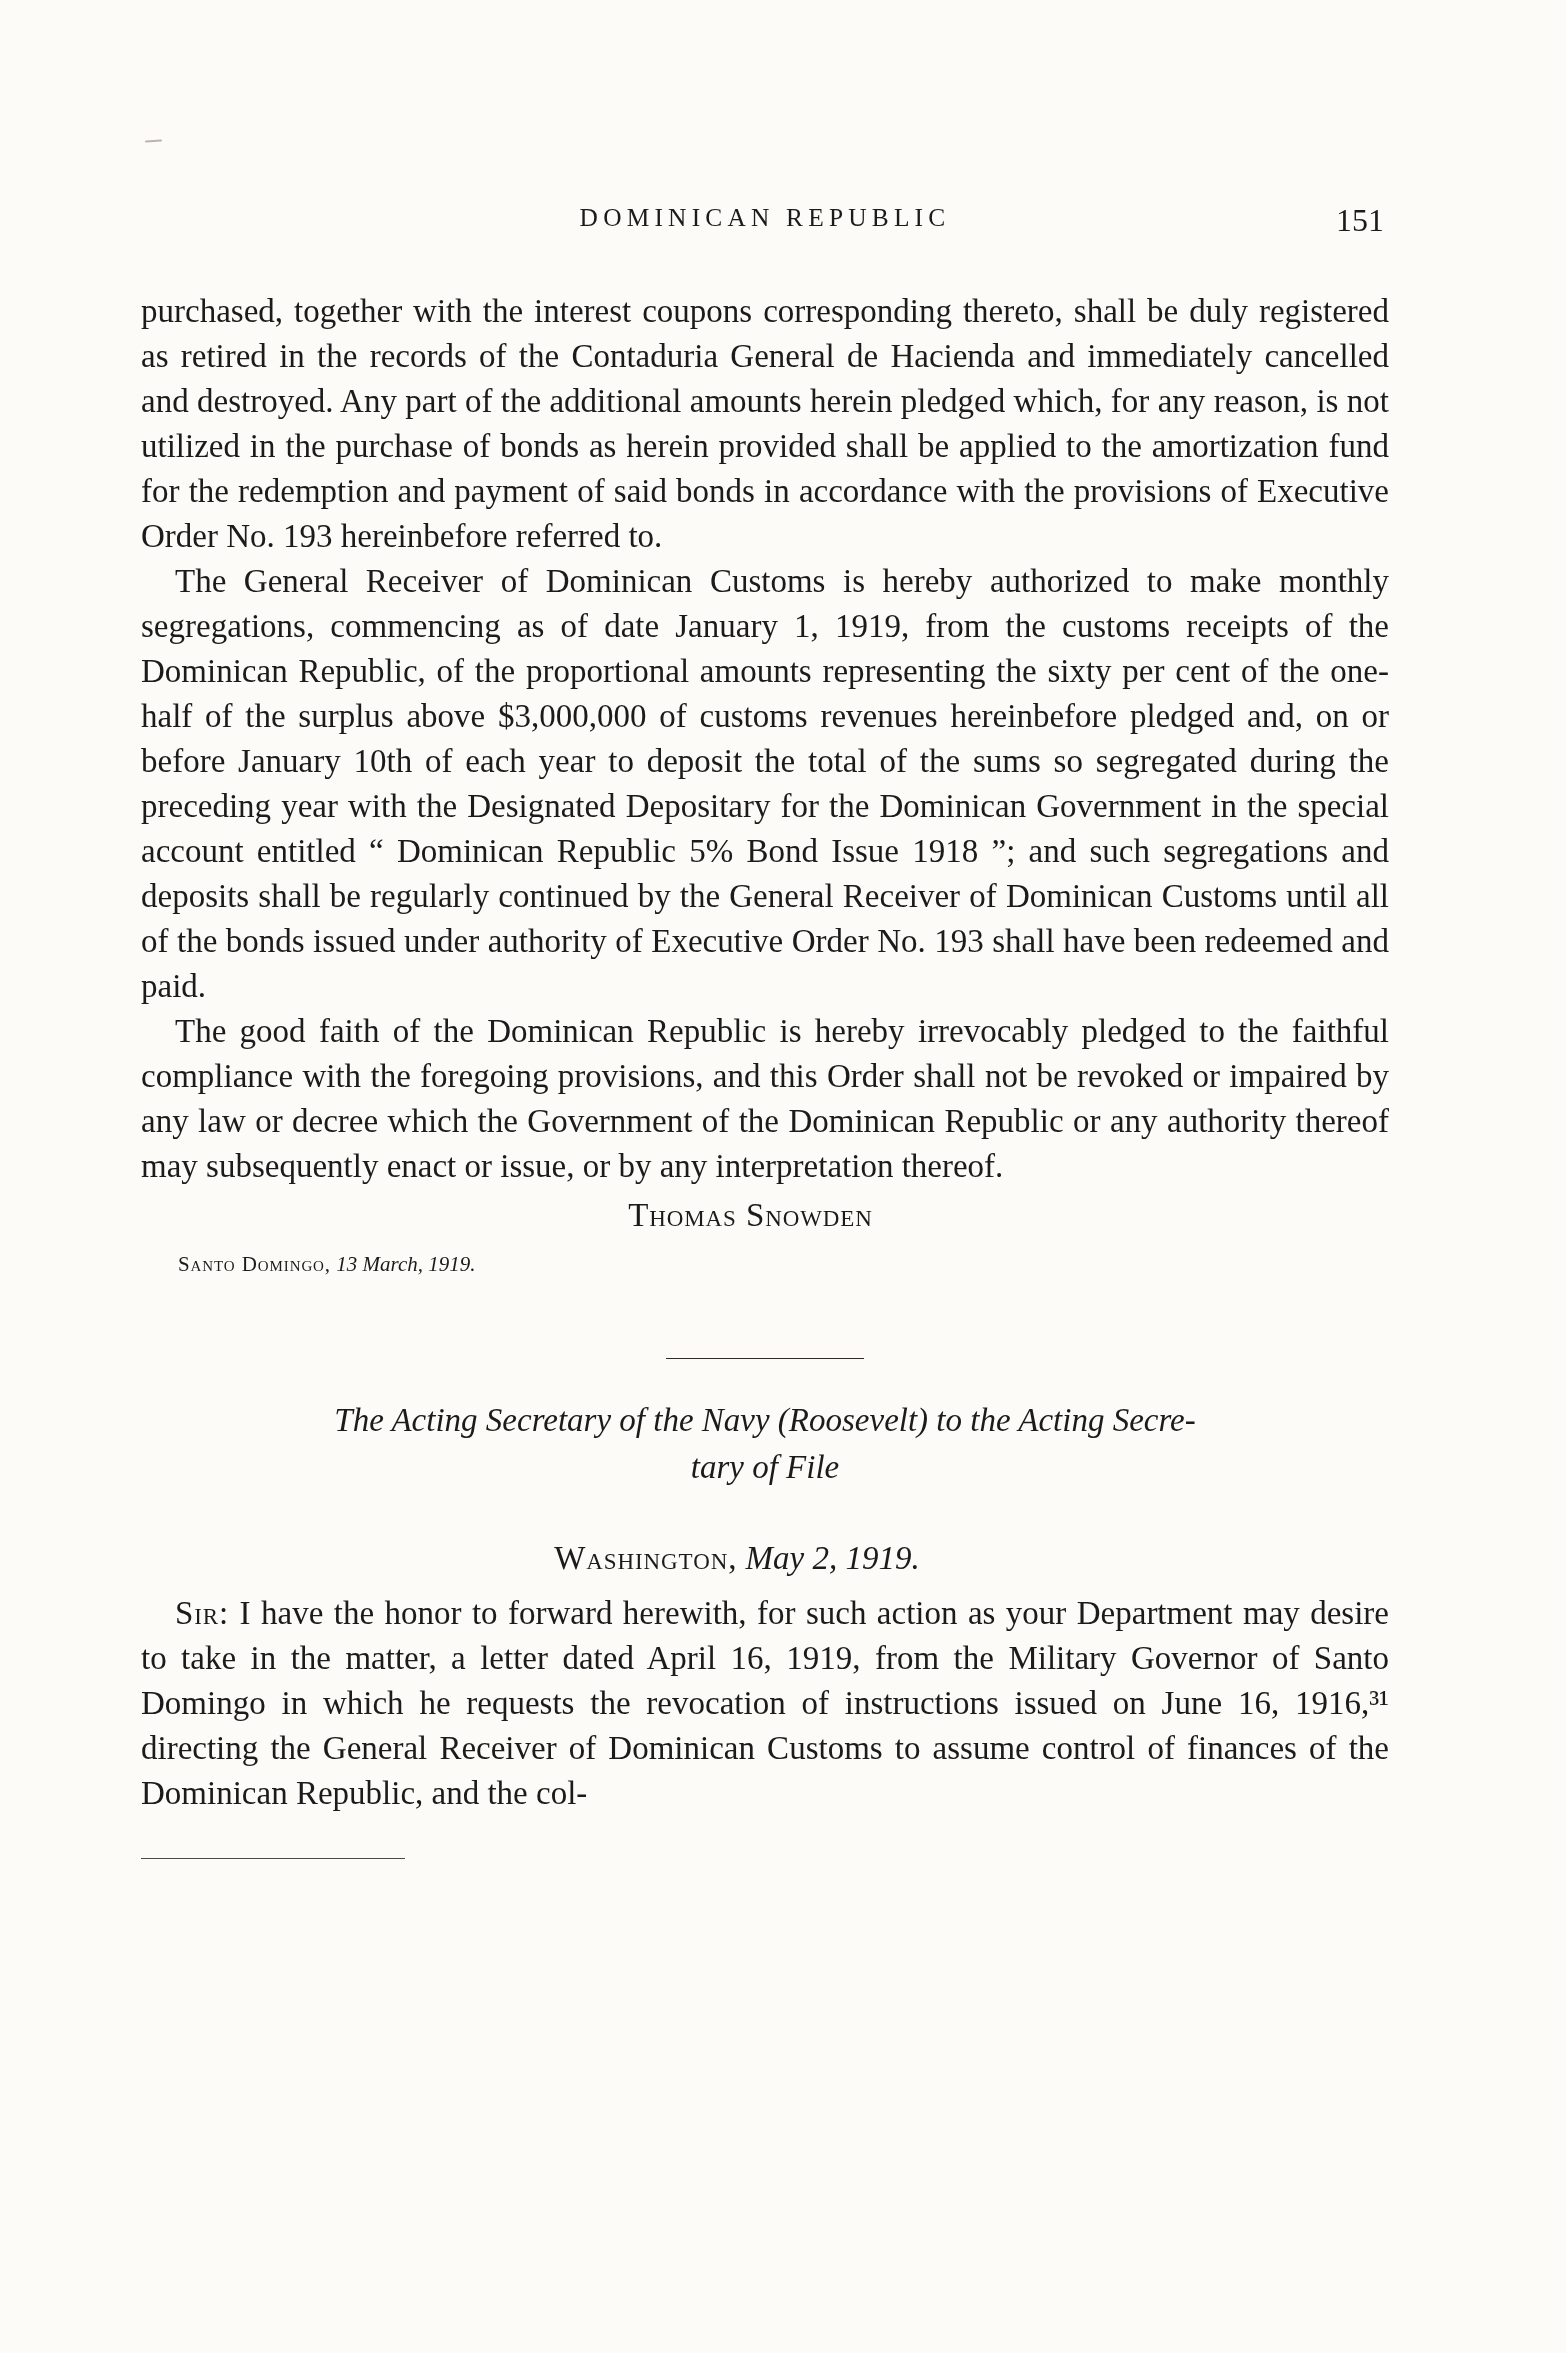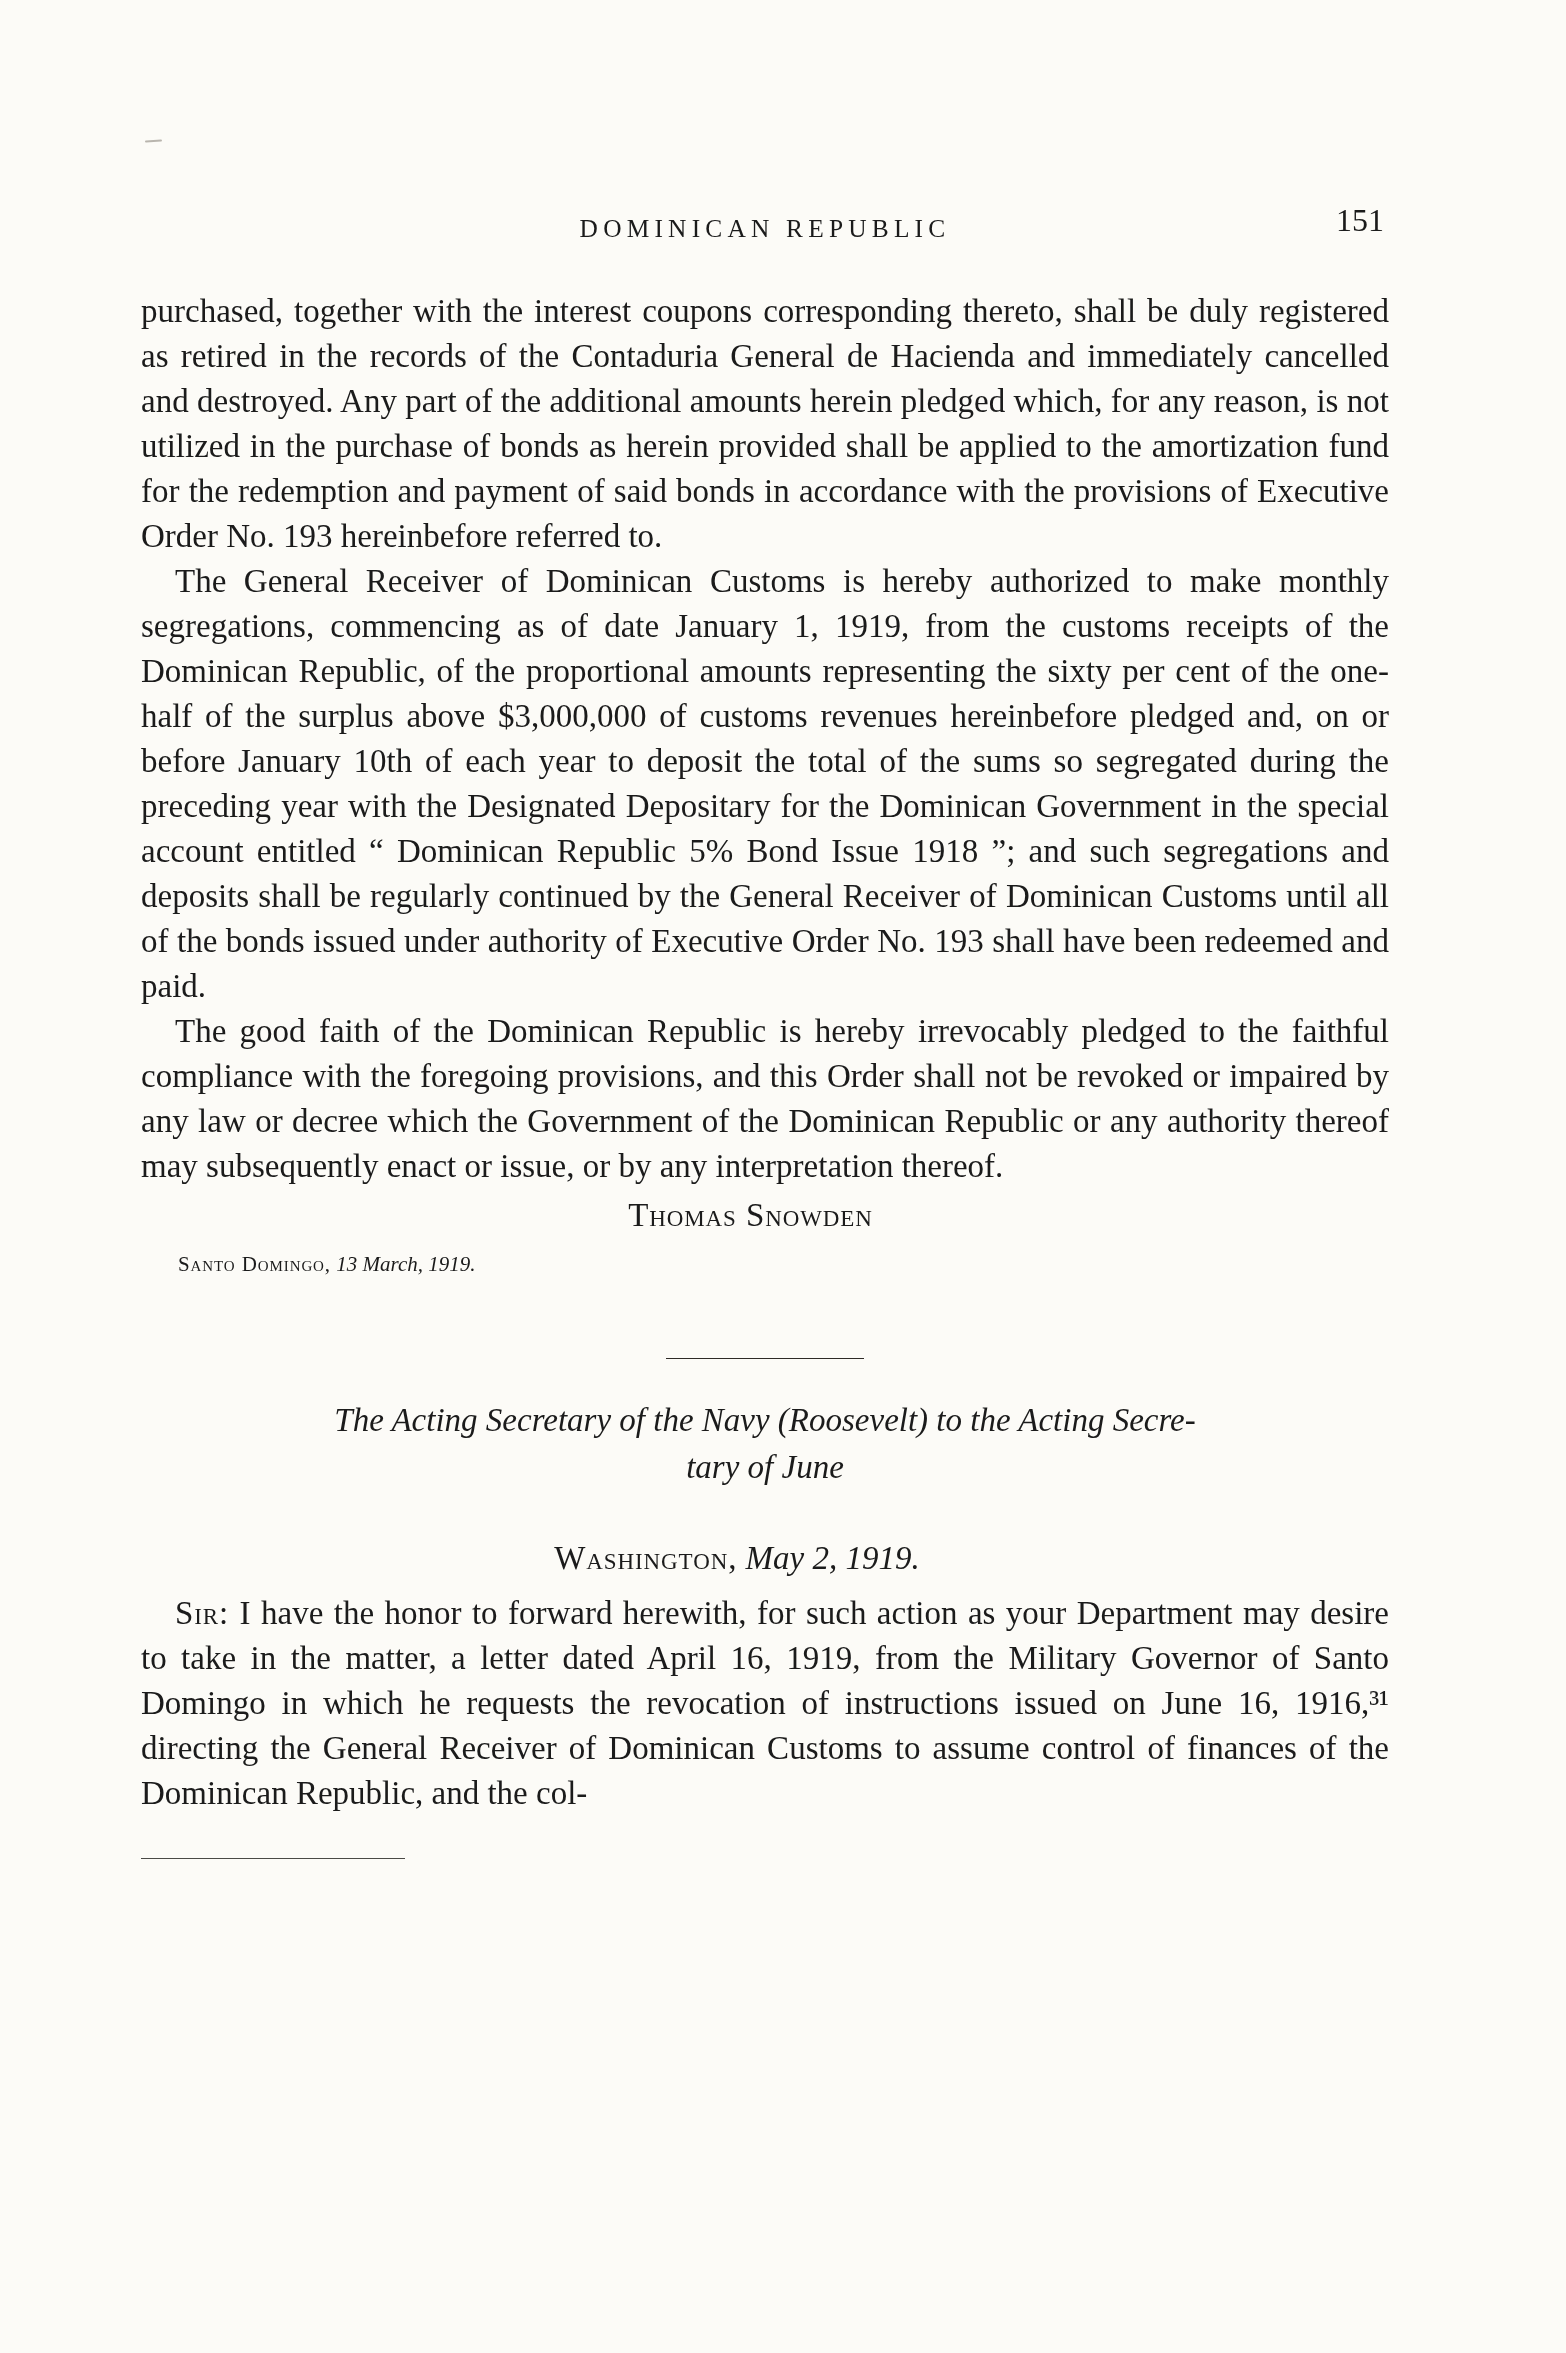--- a/index.html
+++ b/index.html
@@ -29,21 +29,21 @@
     transform: rotate(-4deg);
   }
   .running-header {
     position: relative;
     height: 40px;
     margin-bottom: 47px;
   }
   .running-title {
     position: absolute;
     left: 50%;
-    top: 12px;
+    top: 1px;
     transform: translateX(-50%);
     font-size: 25.4px;
     letter-spacing: 5.2px;
     white-space: nowrap;
   }
   .page-number {
     position: absolute;
     right: 5px;
     top: 0;
     font-size: 32px;
@@ -143,21 +143,21 @@
 
     <p class="signature"><span class="sc">Thomas Snowden</span></p>
 
     <p class="closing-dateline"><span class="sc">Santo Domingo,</span> <span class="it">13 March, 1919.</span></p>
   </section>
 
   <div class="section-divider"></div>
 
   <section>
 
-    <h2 class="doc-title"><span>The Acting Secretary of the Navy (Roosevelt) to the Acting Secre-</span><br><span>tary of June</span></h2>
+    <h2 class="doc-title"><span>The Acting Secretary of the Navy (Roosevelt) to the Acting Secre-</span><br><span>tary of File</span></h2>
 
     <p class="dateline"><span class="sc">Washington,</span> <span class="it">May 2, 1919.</span></p>
 
     <p class="para no-indent letter-body"><span style="display:inline-block;width:34px;"></span><span class="sc">Sir:</span> <span>I have the honor to forward herewith, for such action as your Department may desire to take in the matter, a letter dated April 16, 1919, from the Military Governor of Santo Domingo in which he requests the revocation of instructions issued on June 16, 1916,³¹ directing the General Receiver of Dominican Customs to assume control of finances of the Dominican Republic, and the col-</span></p>
   </section>
 
   <footer class="footnote">
     <div class="footnote-rule"></div>
   </footer>
 

